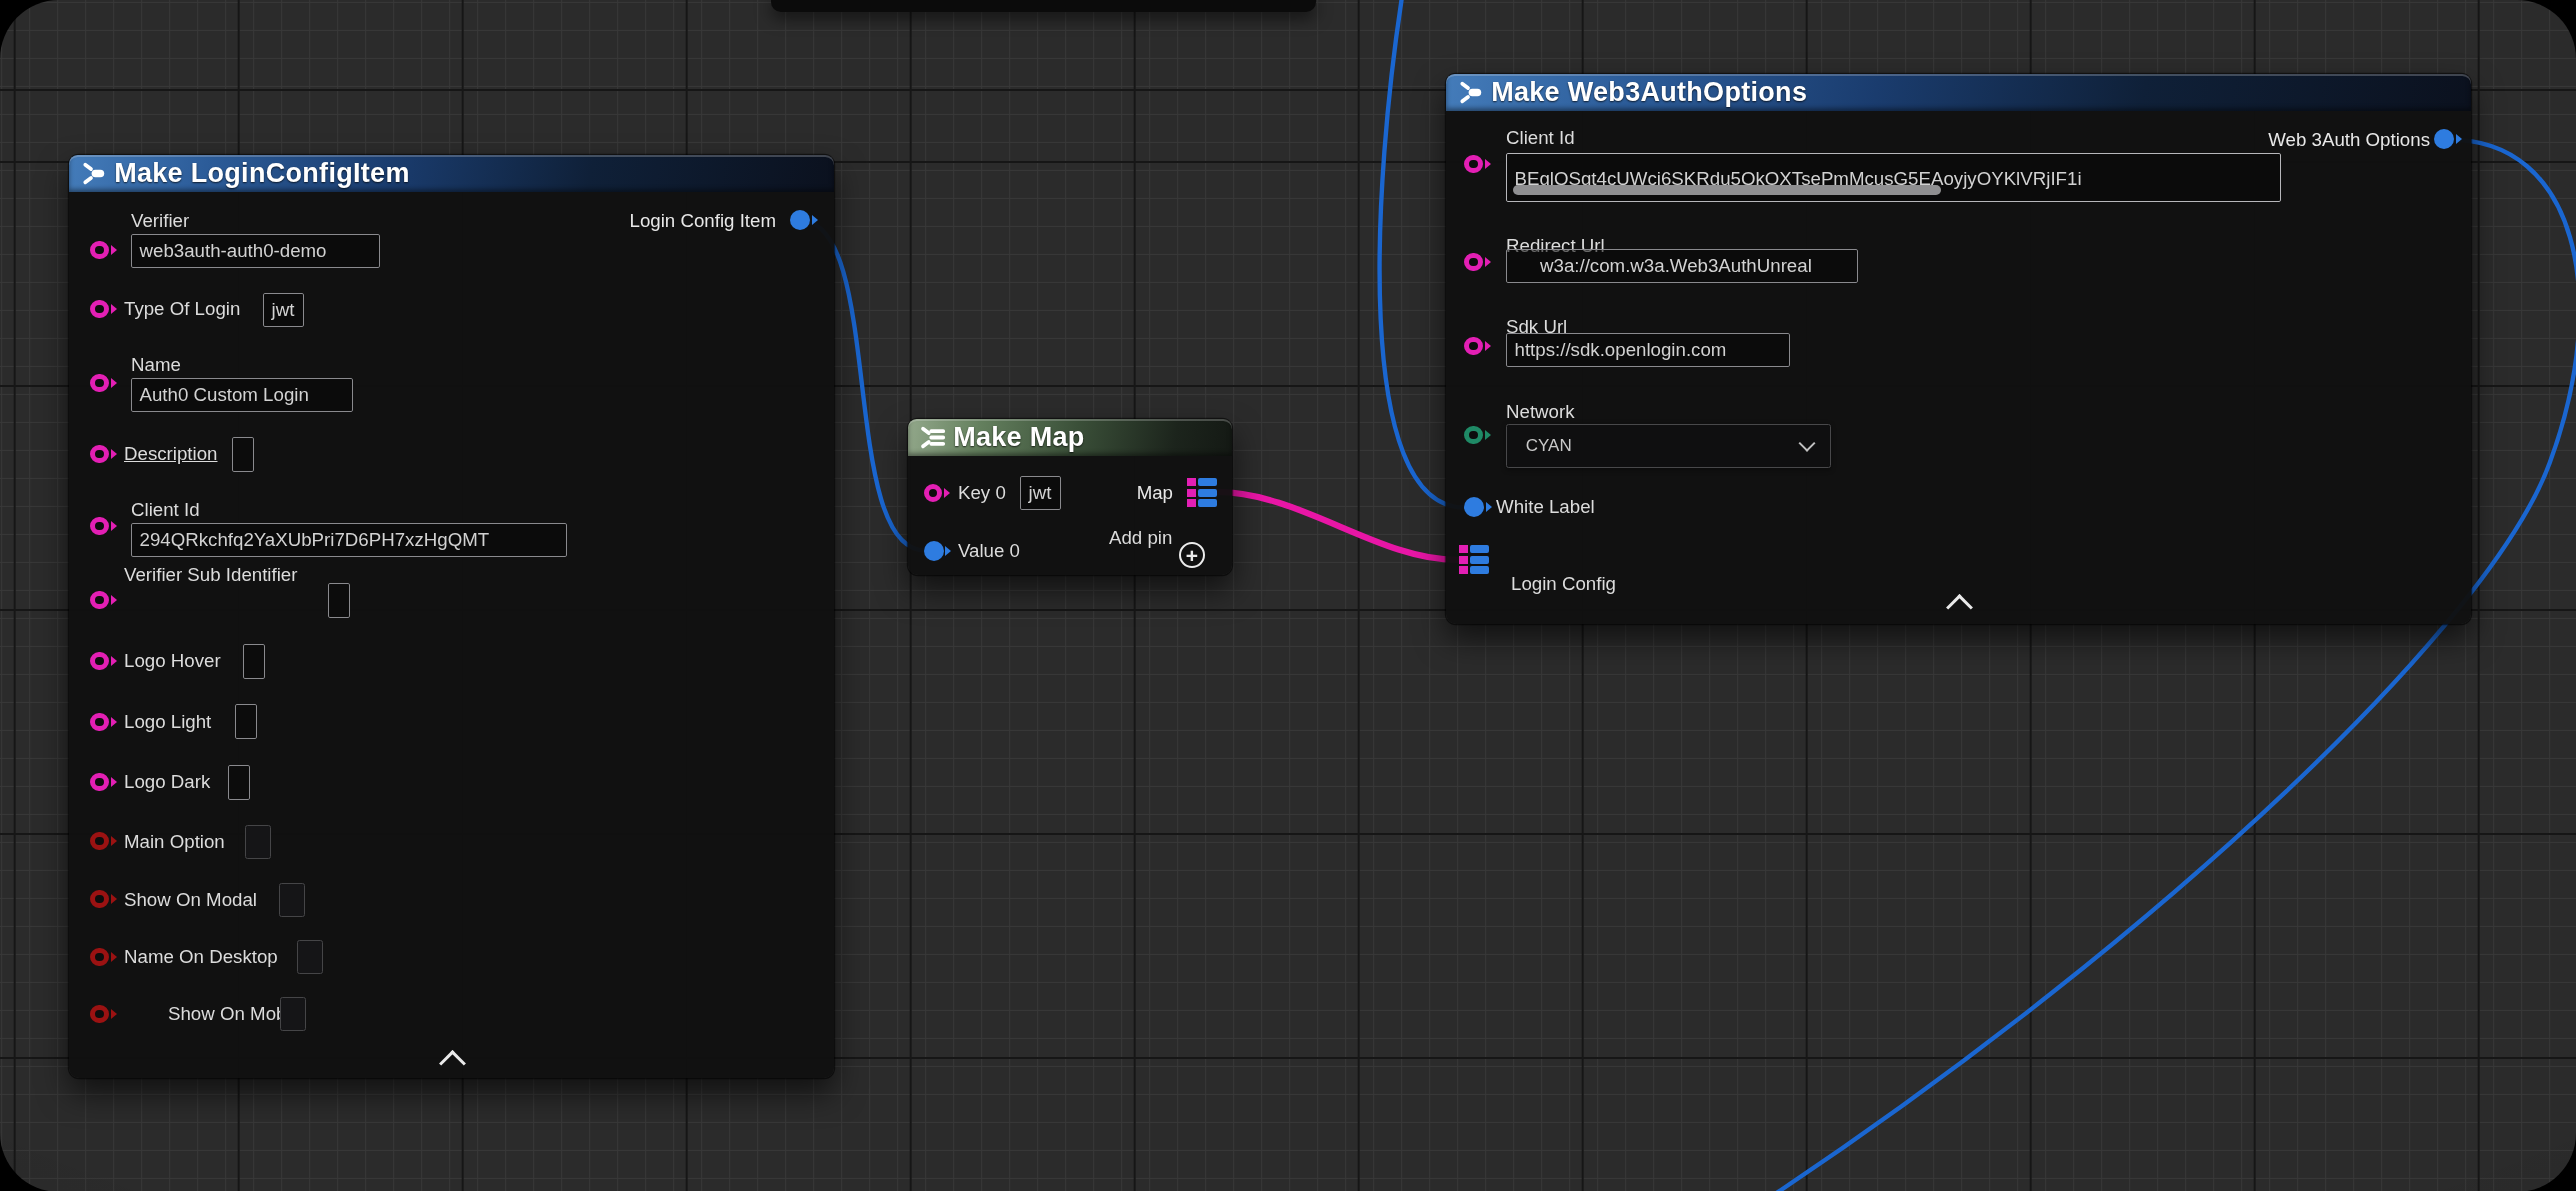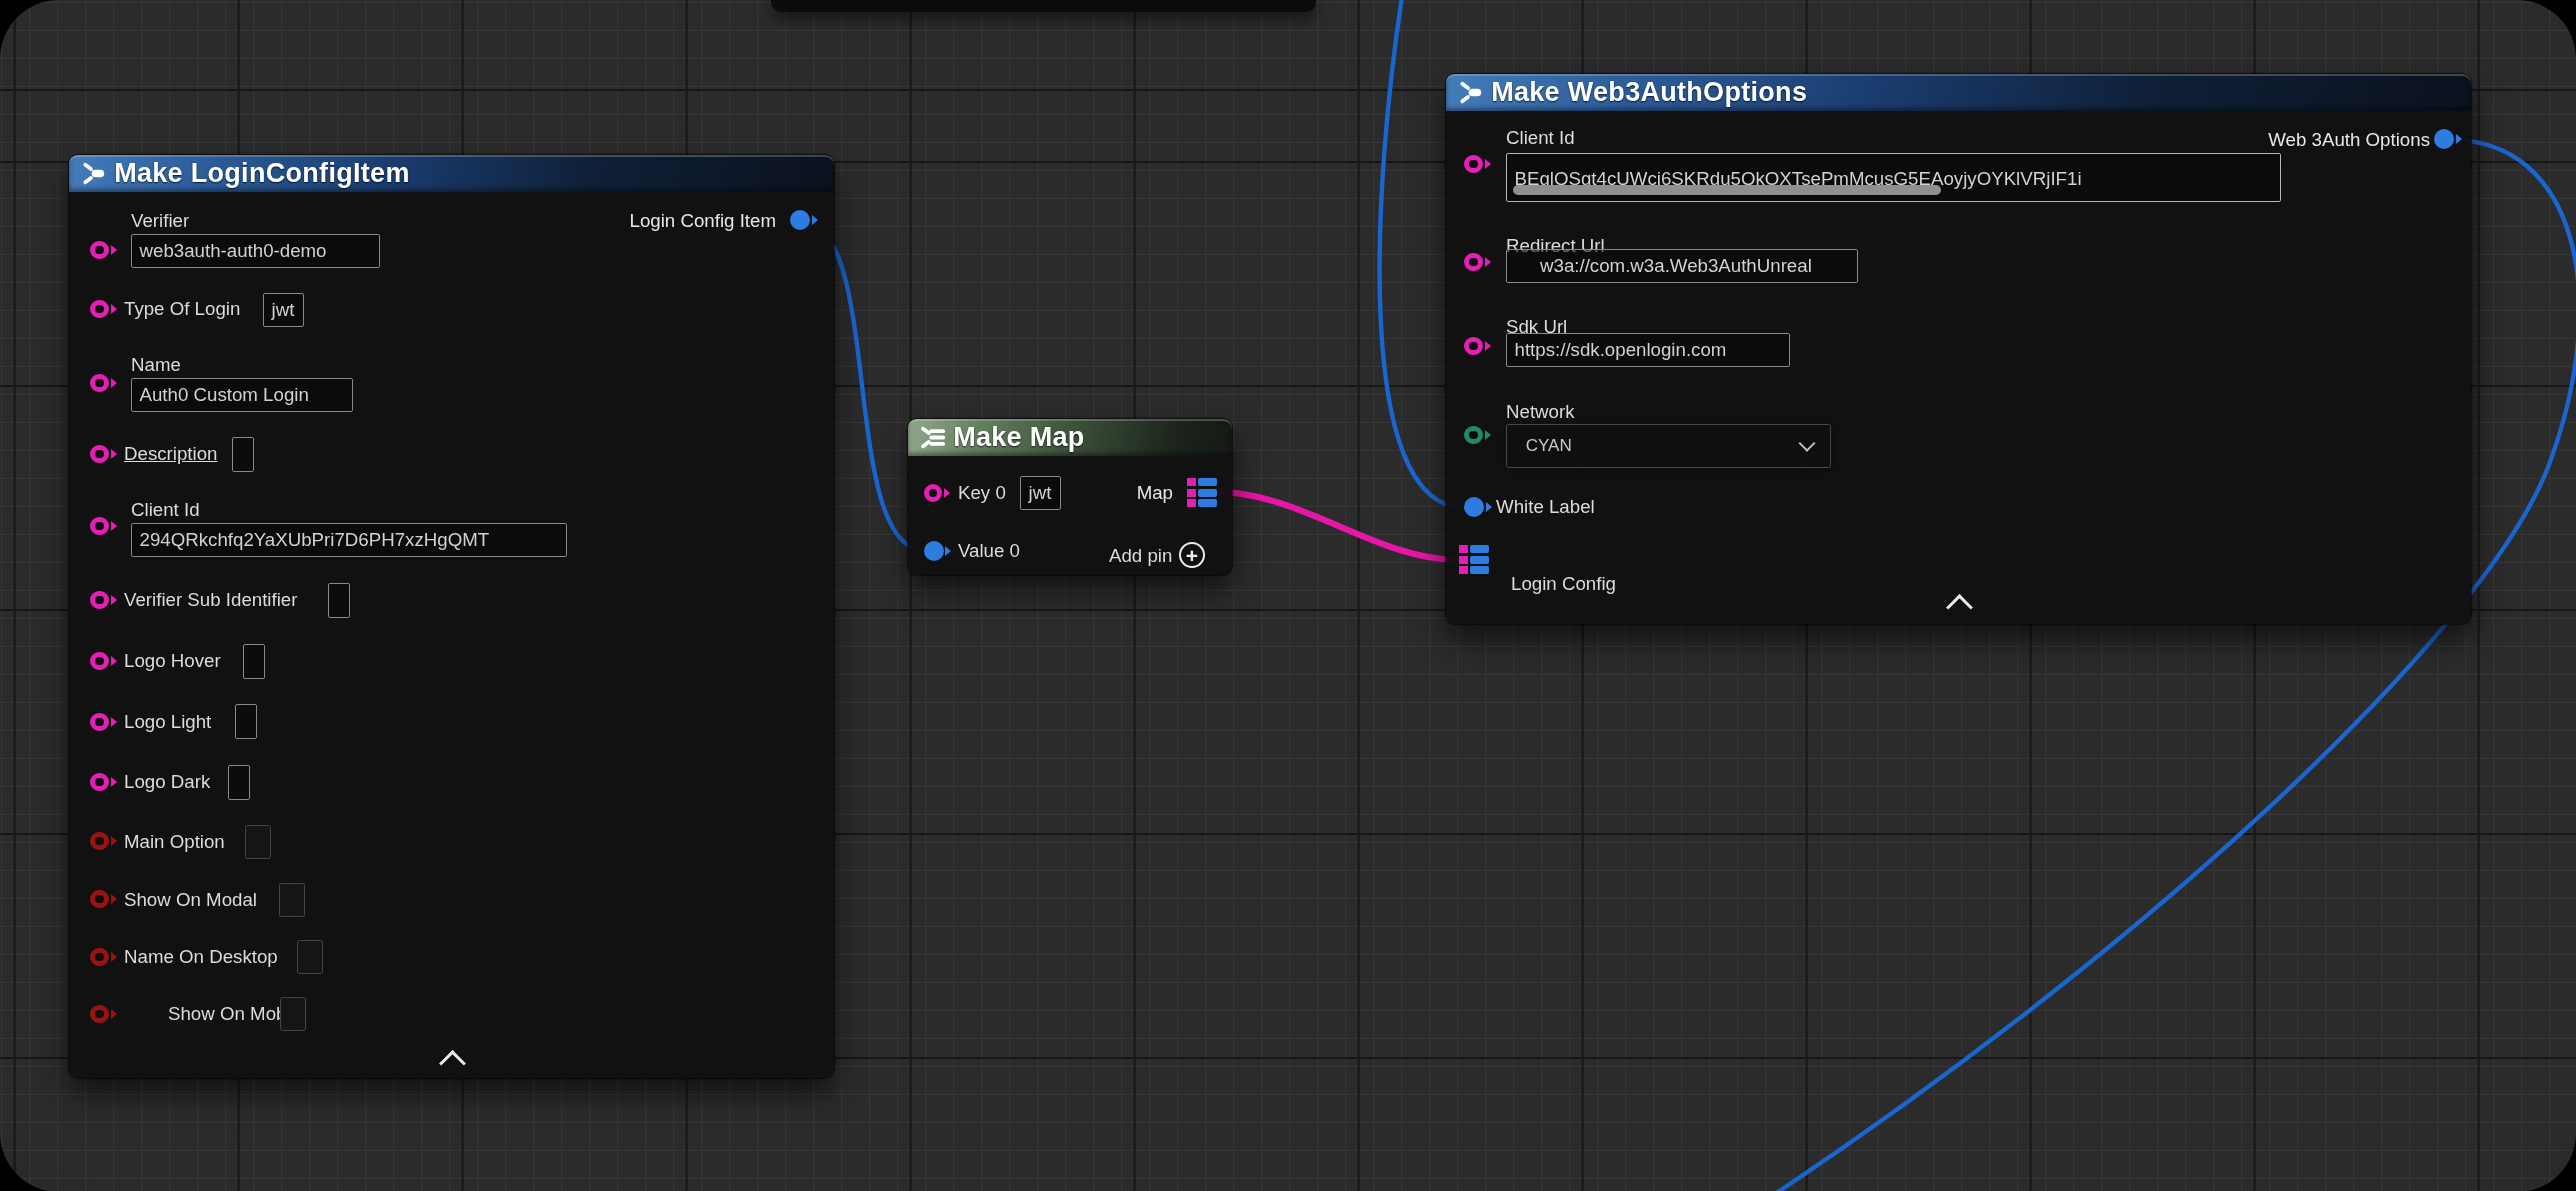--- a/index.html
+++ b/index.html
@@ -113,21 +113,21 @@
         <div class="pa" style="border-left-color: rgb(227, 31, 180);"></div>
       </div>
       <span class="lbl" style="left: 62px; top: 343px;">Client Id</span>
       <div class="textbox" style="left: 62px; top: 368px; width: 436px; height: 34px;">
         <span class="tval">294QRkchfq2YaXUbPri7D6PH7xzHgQMT</span>
       </div>
       <div class="pinw" style="left: 21px; top: 435px;">
         <div class="pc" style="border-color: rgb(227, 31, 180);"></div>
         <div class="pa" style="border-left-color: rgb(227, 31, 180);"></div>
       </div>
-      <span class="lbl" style="left: 55px; top: 433px;">Verifier Sub Identifier</span>
+      <span class="lbl" style="left: 55px; top: 408px;">Verifier Sub Identifier</span>
       <div class="emptybox" style="left: 259px; top: 428px; width: 22px; height: 35px;"></div>
       <div class="pinw" style="left: 21px; top: 496px;">
         <div class="pc" style="border-color: rgb(227, 31, 180);"></div>
         <div class="pa" style="border-left-color: rgb(227, 31, 180);"></div>
       </div>
       <span class="lbl" style="left: 55px; top: 494px;">Logo Hover</span>
       <div class="emptybox" style="left: 174px; top: 489px; width: 22.4px; height: 35px;"></div>
       <div class="pinw" style="left: 21px; top: 557px;">
         <div class="pc" style="border-color: rgb(227, 31, 180);"></div>
         <div class="pa" style="border-left-color: rgb(227, 31, 180);"></div>
@@ -196,21 +196,21 @@
       <span class="lbl" style="left: 50px; top: 120px;">Value 0</span>
       <span class="lbl out" style="right: 59px; top: 62px;">Map</span>
       <div class="mapicon" style="left: 279px; top: 59px;">
         <div class="mk"></div>
         <div class="mv"></div>
         <div class="mk"></div>
         <div class="mv"></div>
         <div class="mk"></div>
         <div class="mv"></div>
       </div>
-      <span class="lbl" style="left: 201px; top: 125px; text-align: right;">Add pin</span>
+      <span class="lbl" style="left: 201px; top: 107px; text-align: right;">Add pin</span>
       <div class="addpin-circle" style="left: 271px; top: 123px;">
         <span>+</span>
       </div>
     </div>
     <div class="node" style="left: 1446px; top: 74px; width: 1025px; height: 550px;">
       <div class="node-header header-blue">
         <span class="hicon">
           <svg viewBox="0 0 46 46" width="29" height="29">
             <path d="M10 9 L19 16 M10 37 L19 30" stroke="#fff" stroke-width="6" stroke-linecap="round" fill="none"></path>
             <rect x="20" y="17" width="20" height="12" rx="6" fill="#fff"></rect>

